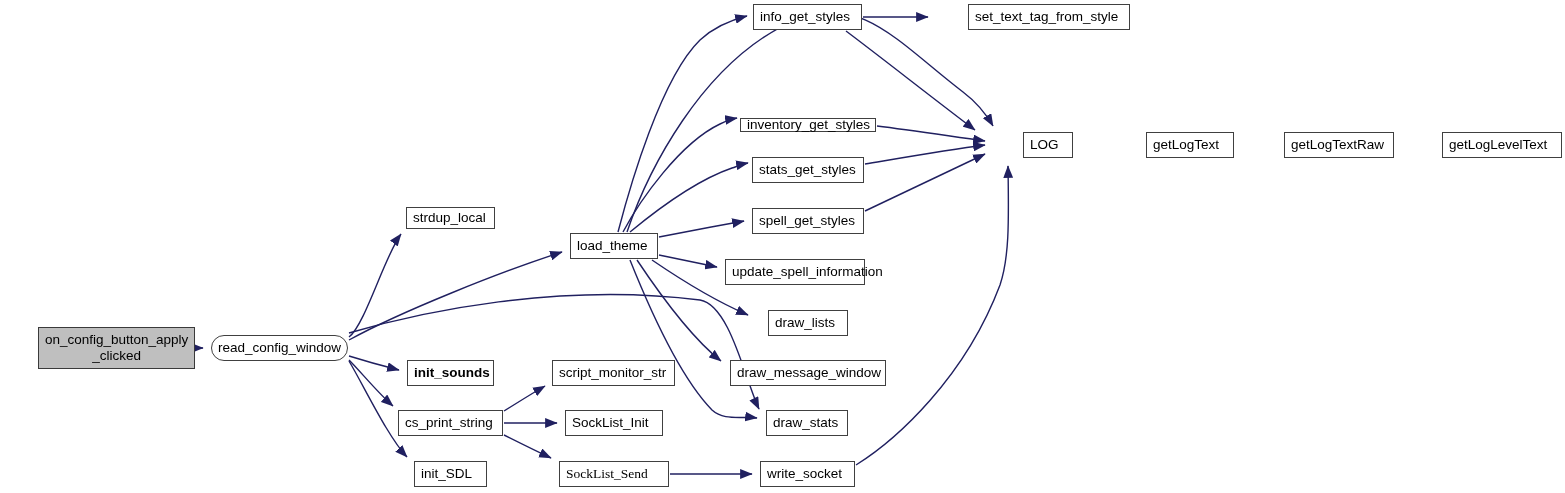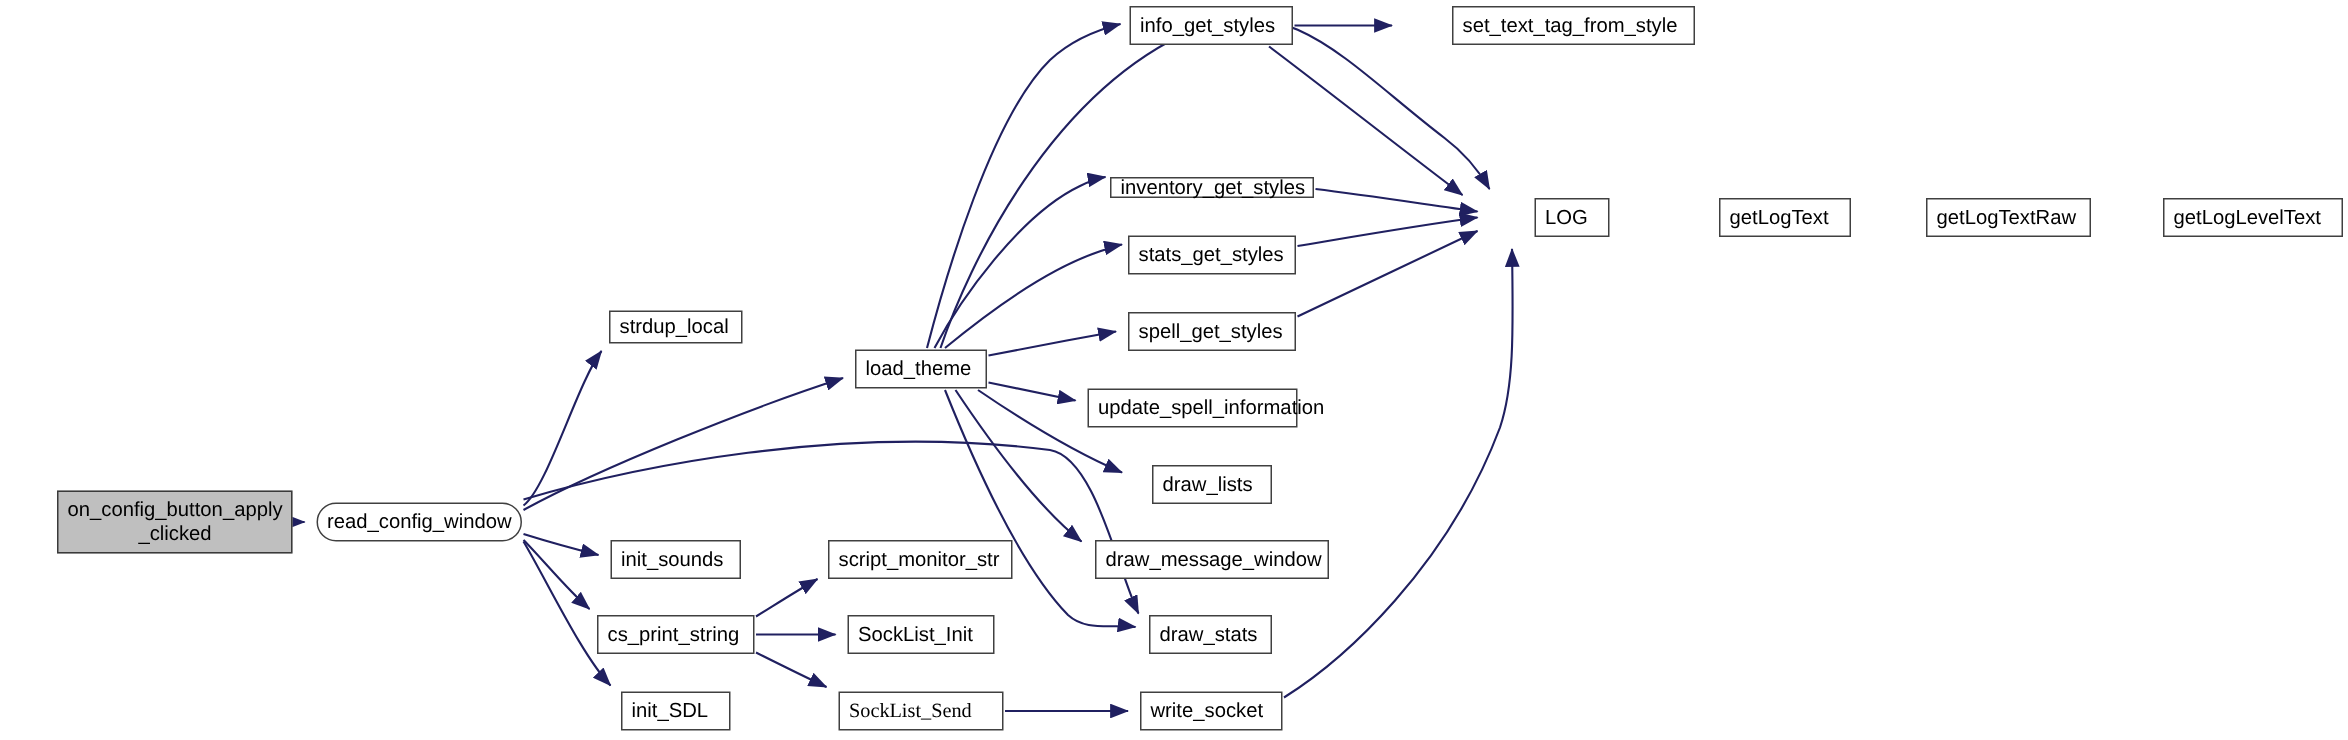--- a/index.html
+++ b/index.html
@@ -87,21 +87,21 @@
         <path d="M865,211 C901,194 949,171 985,154" fill="none" stroke="#202060" stroke-width="1.4" marker-end="url(#arrowhead)"></path>
         <path d="M856,465 C896,440 965,378 1000,285 C1009,258 1009,225 1008,166" fill="none" stroke="#202060" stroke-width="1.4" marker-end="url(#arrowhead)"></path>
       </g>
   </svg>
   <div id="nodes-group">
       <div class="node root" style="left: 6px; top: 327px; width: 157px; height: 42px; margin-left: 32px;"><span class="node-label">on_config_button_apply
 _clicked</span></div>
       <div class="node" style="left: 211px; top: 335px; width: 137px; height: 26px; border-radius: 13px;"><span class="node-label">read_config_window</span></div>
       <div class="node" style="left: 406px; top: 207px; width: 89px; height: 22px;"><span class="node-label">strdup_local</span></div>
       <div class="node" style="left: 570px; top: 233px; width: 88px; height: 26px;"><span class="node-label">load_theme</span></div>
-      <div class="node" style="left: 407px; top: 360px; width: 87px; height: 26px;"><span class="node-label">init_sounds</span></div>
+      <div class="node" style="left: 407px; top: 360px; width: 87px; height: 26px; font-weight: bold;"><span class="node-label">init_sounds</span></div>
       <div class="node" style="left: 398px; top: 410px; width: 105px; height: 26px;"><span class="node-label">cs_print_string</span></div>
       <div class="node" style="left: 414px; top: 461px; width: 73px; height: 26px;"><span class="node-label">init_SDL</span></div>
       <div class="node" style="left: 552px; top: 360px; width: 123px; height: 26px;"><span class="node-label">script_monitor_str</span></div>
       <div class="node" style="left: 565px; top: 410px; width: 98px; height: 26px;"><span class="node-label">SockList_Init</span></div>
       <div class="node" style="left: 559px; top: 461px; width: 110px; height: 26px; font-family: Liberation Serif, serif;"><span class="node-label">SockList_Send</span></div>
       <div class="node" style="left: 753px; top: 4px; width: 109px; height: 26px;"><span class="node-label">info_get_styles</span></div>
       <div class="node" style="left: 740px; top: 118px; width: 136px; height: 14px;"><span class="node-label">inventory_get_styles</span></div>
       <div class="node" style="left: 752px; top: 157px; width: 112px; height: 26px;"><span class="node-label">stats_get_styles</span></div>
       <div class="node" style="left: 752px; top: 208px; width: 112px; height: 26px;"><span class="node-label">spell_get_styles</span></div>
       <div class="node" style="left: 725px; top: 259px; width: 140px; height: 26px;"><span class="node-label">update_spell_information</span></div>

